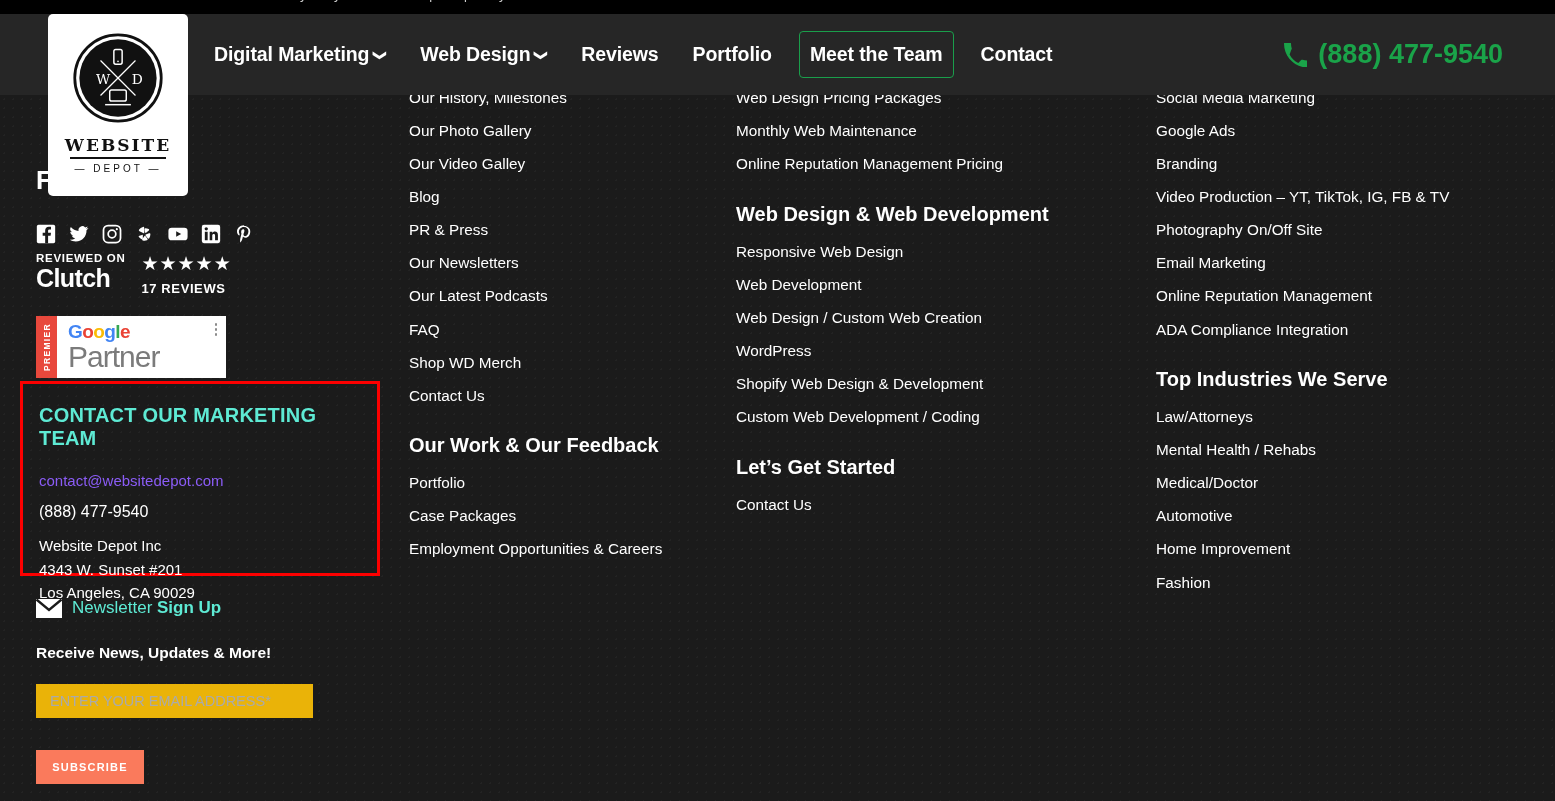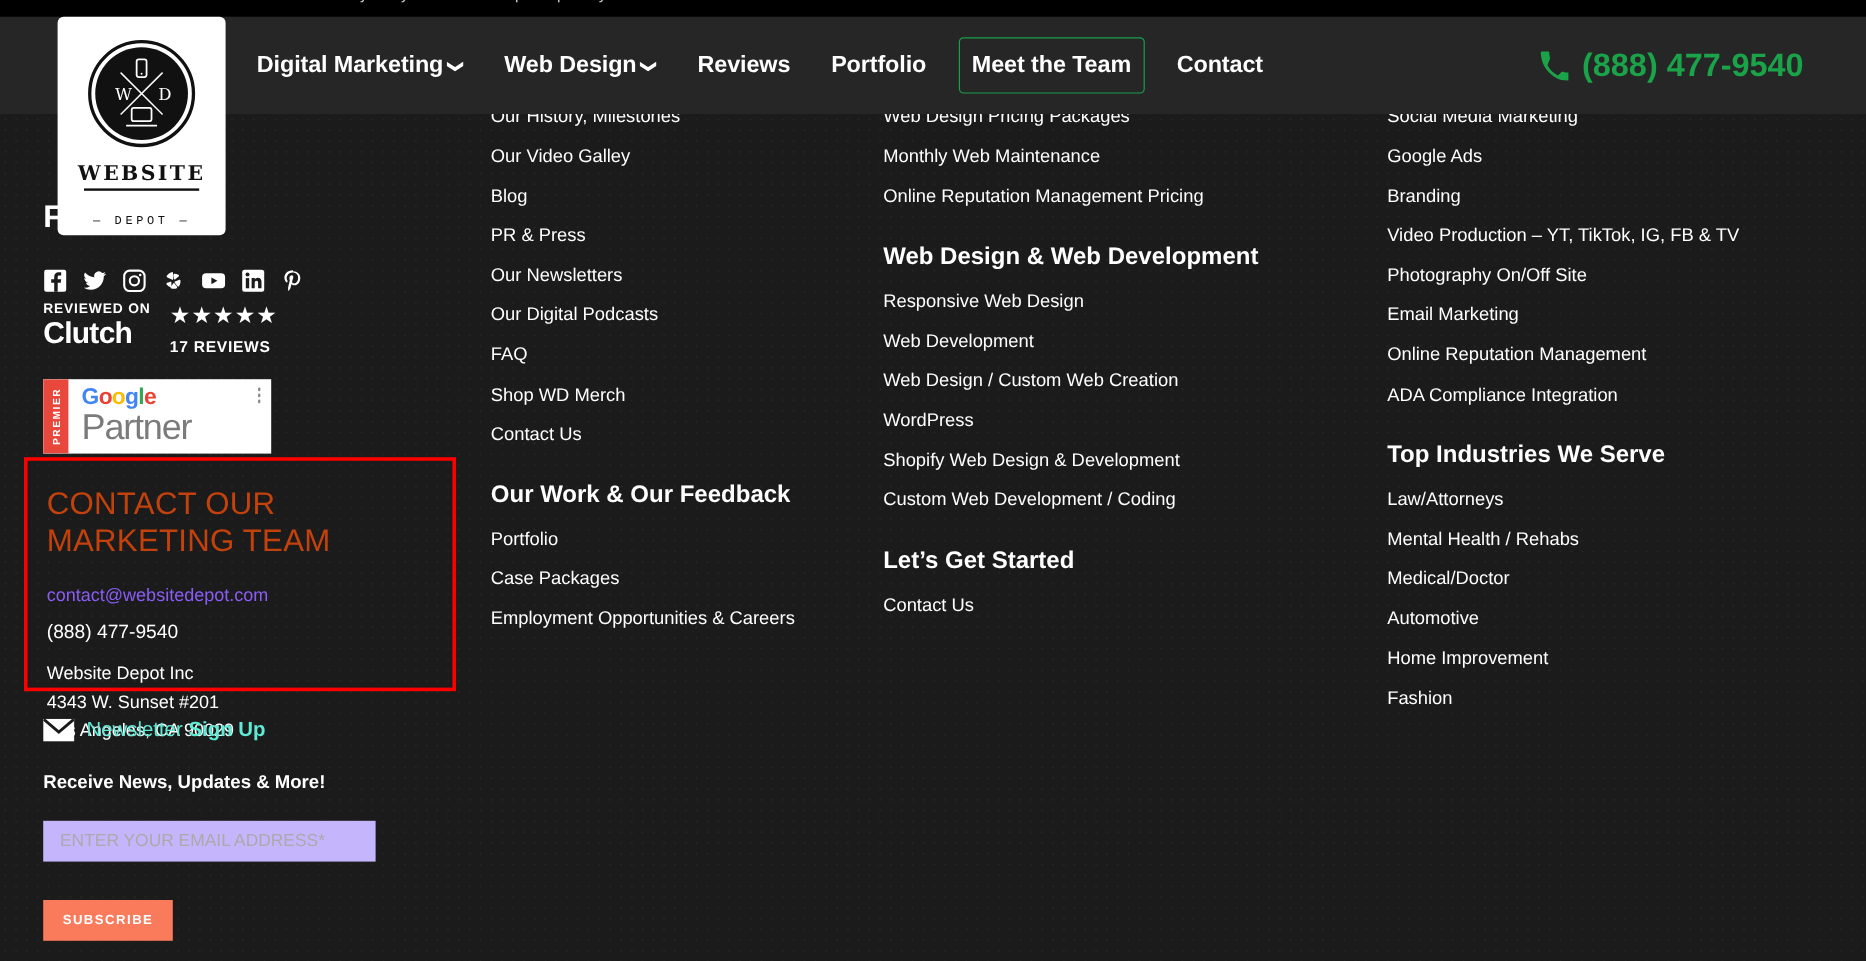--- a/index.html
+++ b/index.html
@@ -65,21 +65,21 @@
     padding-top: 18px; cursor: pointer;
   }
   .logo-mark { width: 92px; height: 92px; }
   .logo-word {
     margin-top: 13px; font-family: "DejaVu Serif", serif;
     font-size: 17px; font-weight: bold; letter-spacing: 2px; color: #111;
     line-height: 1;
   }
   .logo-rule { width: 96px; height: 2px; background: #111; margin-top: 3px; }
   .logo-sub {
-    margin-top: 21px; font-family: Liberation Mono, monospace;
+    margin-top: 4px; font-family: Liberation Sans, sans-serif;
     font-size: 10px; letter-spacing: 3px; color: #111;
   }
 
   
   .col-left { position: absolute; left: 36px; top: 14px; width: 360px; }
   .follow-head {
     position: absolute; left: 0; top: 151px;
     font-size: 26px; font-weight: bold; color: #fff; white-space: nowrap;
   }
   .socials {
@@ -122,38 +122,38 @@
   .gp-dots i { width: 2.5px; height: 2.5px; background: #8a8a8a; border-radius: 50%; display: block; }
 
   
   .contact-box {
     position: absolute; left: 20px; top: 381px;
     width: 360px; height: 195px;
     border: 3px solid #fc0000; background: transparent;
     padding: 20px 16px 0 16px;
   }
   .contact-title {
-    font-size: 26px; font-weight: normal; color: #c2410c; letter-spacing: 0.2px;
+    font-size: 20px; font-weight: bold; color: #5eead4; letter-spacing: 0.2px;
   }
   .contact-email { margin-top: 22px; font-size: 15px; color: #8b5cf6; cursor: pointer; }
   .contact-phone { margin-top: 14px; font-size: 16px; color: #fff; cursor: pointer; }
   .contact-addr { margin-top: 13px; font-size: 15px; color: #fff; line-height: 1.58; }
 
   
   .nl-head {
     position: absolute; left: 36px; top: 598px;
     display: flex; align-items: center; gap: 10px;
     font-size: 17px; color: #5eead4;
   }
   .nl-head b { font-weight: bold; }
   .env { width: 26px; height: 19px; display: inline-flex; }
   .nl-sub { position: absolute; left: 36px; top: 644px; font-size: 15.5px; font-weight: bold; color: #fff; }
   .nl-input {
     position: absolute; left: 36px; top: 684px; width: 277px; height: 34px;
-    background: #c4b5fd; border: none; outline: none;
+    background: #eab308; border: none; outline: none;
     padding: 0 14px; font-size: 14.5px; color: #555;
     font-family: "Liberation Sans", sans-serif;
   }
   .nl-input::placeholder { color: #aaa; }
   .nl-btn {
     position: absolute; left: 36px; top: 750px; width: 108px; height: 34px;
     background: #fa7a5c; border: none; color: #fff; cursor: pointer;
     font-size: 11px; font-weight: bold; letter-spacing: 1.2px;
     font-family: "Liberation Sans", sans-serif;
   }
@@ -182,25 +182,26 @@
 
   <div class="top-sliver">
     <div class="ghost">y y l l p p y</div>
   </div>
 
   <div class="footer-body"></div>
 
   <div class="col col-2" id="col0" style="top: 89px;">
       <div>
         <a class="lnk first">Our History, Milestones</a>
+        <a class="lnk">Our Photo Gallery</a>
         <a class="lnk">Our Video Galley</a>
         <a class="lnk">Blog</a>
         <a class="lnk">PR &amp; Press</a>
         <a class="lnk">Our Newsletters</a>
-        <a class="lnk">Our Digital Podcasts</a>
+        <a class="lnk">Our Latest Podcasts</a>
         <a class="lnk">FAQ</a>
         <a class="lnk">Shop WD Merch</a>
         <a class="lnk">Contact Us</a>
       </div>
       <div class="sec-head">Our Work &amp; Our Feedback</div>
       <a class="lnk">Portfolio</a>
       <a class="lnk">Case Packages</a>
       <a class="lnk">Employment Opportunities &amp; Careers</a>
     </div>
   <div class="col col-3" id="col1" style="top: 89px;">

